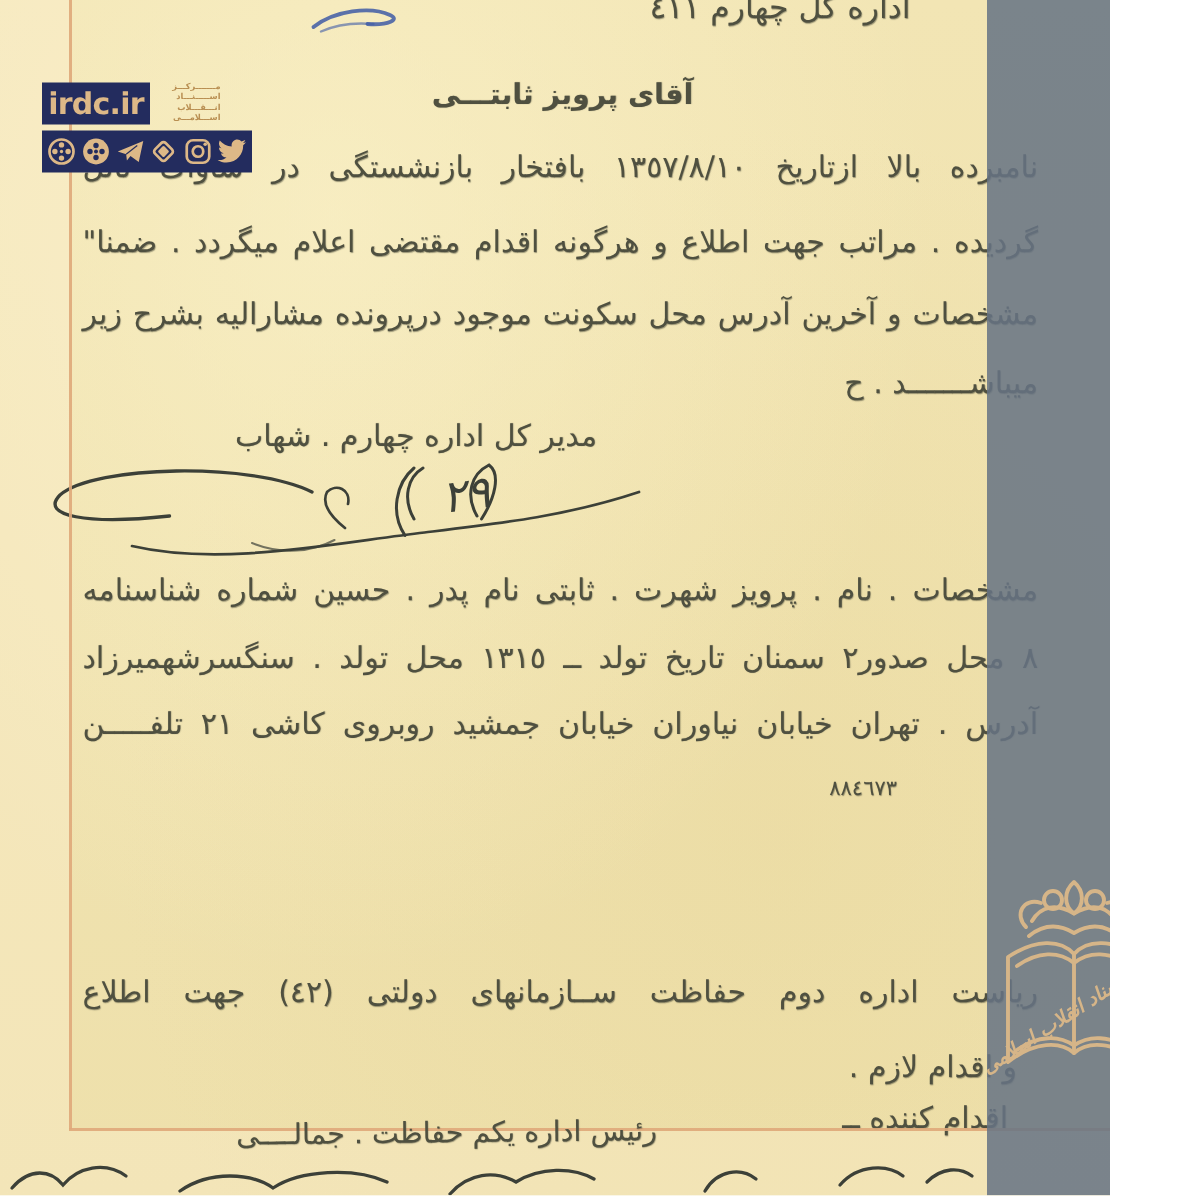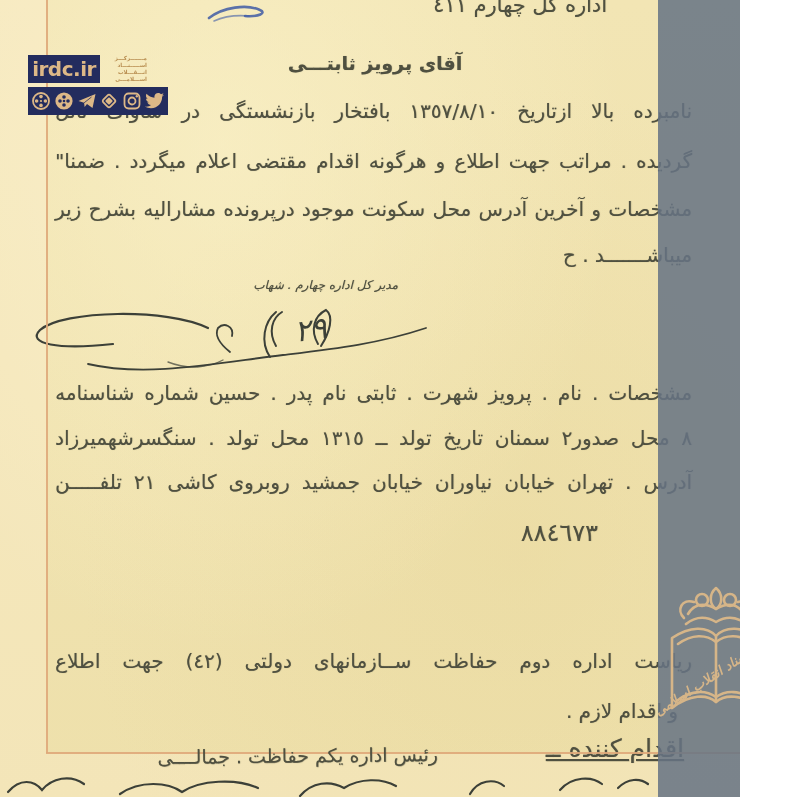--- a/index.html
+++ b/index.html
@@ -61,41 +61,41 @@
 
   <div class="typed" style="top:-8px;left:380px;width:280px;text-align:center;font-size:21px;">اداره کل چهارم ٤١١</div>
 
   <div class="typed" style="top:52px;left:280px;width:190px;text-align:center;font-size:19px;font-weight:bold;">آقای پرویز ثابتـــی</div>
 
   <div class="typed just" style="top:99px;">نامبرده بالا ازتاریخ ١٣٥٧/٨/١٠ بافتخار بازنشستگی در ساواک نائل</div>
   <div class="typed just" style="top:149px;">گردیده . مراتب جهت اطلاع و هرگونه اقدام مقتضی اعلام میگردد . ضمنا"</div>
   <div class="typed just" style="top:197px;">مشخصات و آخرین آدرس محل سکونت موجود درپرونده مشارالیه بشرح زیر</div>
   <div class="typed" style="top:243px;right:48px;">میباشـــــــد . ح</div>
 
-  <div class="typed" style="top:278px;left:168px;width:230px;text-align:right;font-size:12px;font-style:italic;">مدیر کل اداره چهارم . شهاب</div>
+  <div class="typed" style="top:278px;left:168px;width:230px;text-align:right;font-size:20px;">مدیر کل اداره چهارم . شهاب</div>
 
   <svg class="hw" style="left:18px;top:302px;" width="430" height="82" viewBox="0 0 430 82">
     <path d="M190,26 C150,6 45,8 22,28 C8,42 40,48 95,42" fill="none" stroke="#3c4038" stroke-width="2.2" stroke-linecap="round"></path>
     <path d="M70,62 C130,76 205,60 265,53 C315,47 360,42 408,26" fill="none" stroke="#3c4038" stroke-width="1.8" stroke-linecap="round"></path>
     <path d="M252,55 C242,40 246,20 258,10 M258,44 C250,30 254,16 264,10" fill="none" stroke="#3c4038" stroke-width="2" stroke-linecap="round"></path>
     <path d="M300,42 C292,28 296,14 308,8 C316,14 312,30 303,44" fill="none" stroke="#3c4038" stroke-width="2" stroke-linecap="round"></path>
     <path d="M212,50 C202,42 196,34 200,26 C206,20 216,24 214,34" fill="none" stroke="#3c4038" stroke-width="1.8" stroke-linecap="round"></path>
     <text x="278" y="40" font-size="30" fill="#3c4038" transform="rotate(-8 278 40)" class="sig-num">٢٩</text>
     <path d="M150,60 C170,68 190,66 205,58" fill="none" stroke="#3c4038" stroke-width="1.4" stroke-linecap="round" opacity=".7"></path>
   </svg>
 
   <div class="typed just" style="top:381px;">مشخصات . نام . پرویز شهرت . ثابتی نام پدر . حسین شماره شناسنامه</div>
   <div class="typed just" style="top:426px;">٨ محل صدور٢ سمنان تاریخ تولد ــ ١٣١٥ محل تولد . سنگسرشهمیرزاد</div>
   <div class="typed just" style="top:470px;">آدرس . تهران خیابان نیاوران خیابان جمشید روبروی کاشی ٢١ تلفـــــن</div>
 
-  <div class="typed" style="top:518px;right:142px;letter-spacing:8px;font-size:24px;">٨٨٤٦٧٣</div>
+  <div class="typed" style="top:518px;right:142px;letter-spacing:8px;font-size:14px;">٨٨٤٦٧٣</div>
 
   <div class="typed just" style="top:649px;">ریاست اداره دوم حفاظت ســازمانهای دولتی (٤٢) جهت اطلاع</div>
   <div class="typed" style="top:699px;right:62px;">و اقدام لازم .</div>
-  <div class="typed" style="top:733px;right:56px;font-size:25px;text-decoration:underline;">اقدام کننده ــ</div>
+  <div class="typed" style="top:733px;right:68px;font-size:20px;">اقدام کننده ــ</div>
   <div class="typed" style="top:745px;left:68px;width:370px;font-size:19px;transform:rotate(-0.6deg);z-index:4;">رئیس اداره یکم حفاظت . جمالــــی</div>
 
   <svg class="hw" style="left:0;top:770px;z-index:4;" width="680" height="27" viewBox="0 0 680 27">
     <path d="M8,22 C20,8 34,10 42,20 C52,8 70,4 84,14" fill="none" stroke="#3c4038" stroke-width="2.2" stroke-linecap="round"></path>
     <path d="M120,24 C140,10 168,12 182,22 C200,10 236,8 258,18" fill="none" stroke="#3c4038" stroke-width="2.2" stroke-linecap="round"></path>
     <path d="M300,26 C312,12 330,10 344,18 C360,8 382,8 396,16" fill="none" stroke="#3c4038" stroke-width="2.2" stroke-linecap="round"></path>
     <path d="M470,24 C478,10 494,8 504,16" fill="none" stroke="#3c4038" stroke-width="2.2" stroke-linecap="round"></path>
     <path d="M560,20 C572,6 592,6 602,14 M618,18 C628,8 640,8 648,14" fill="none" stroke="#3c4038" stroke-width="2.2" stroke-linecap="round"></path>
   </svg>
 

